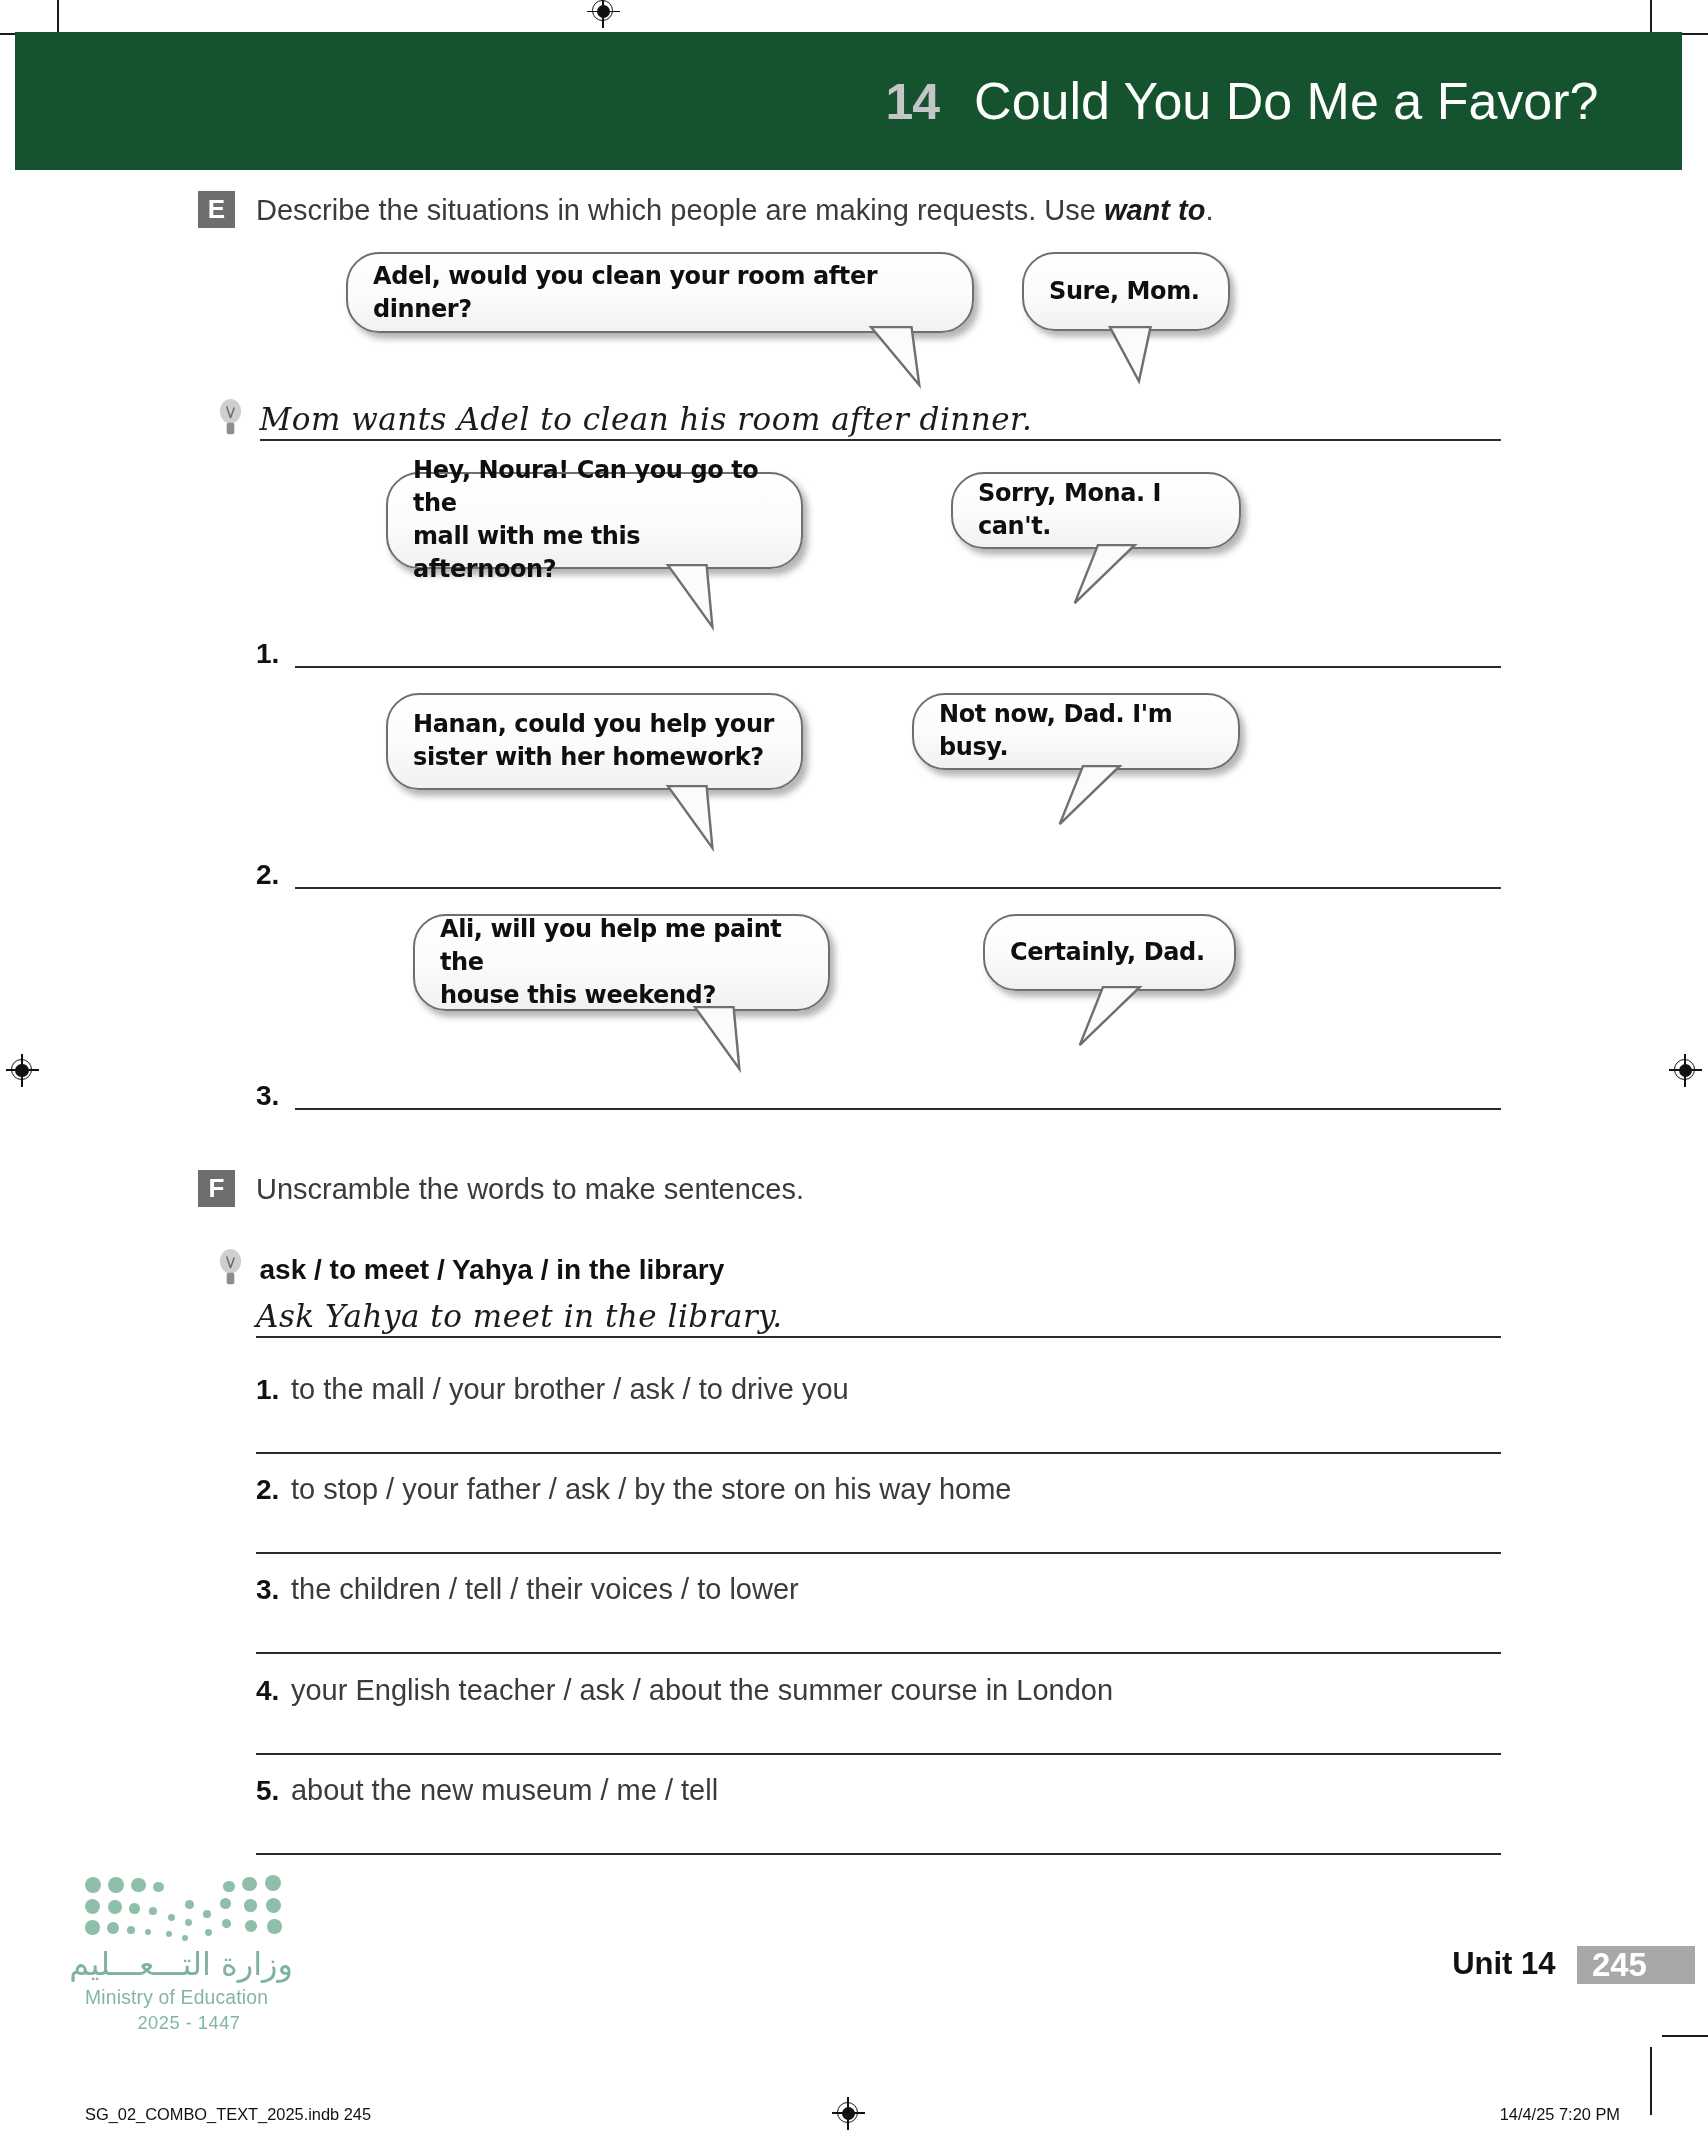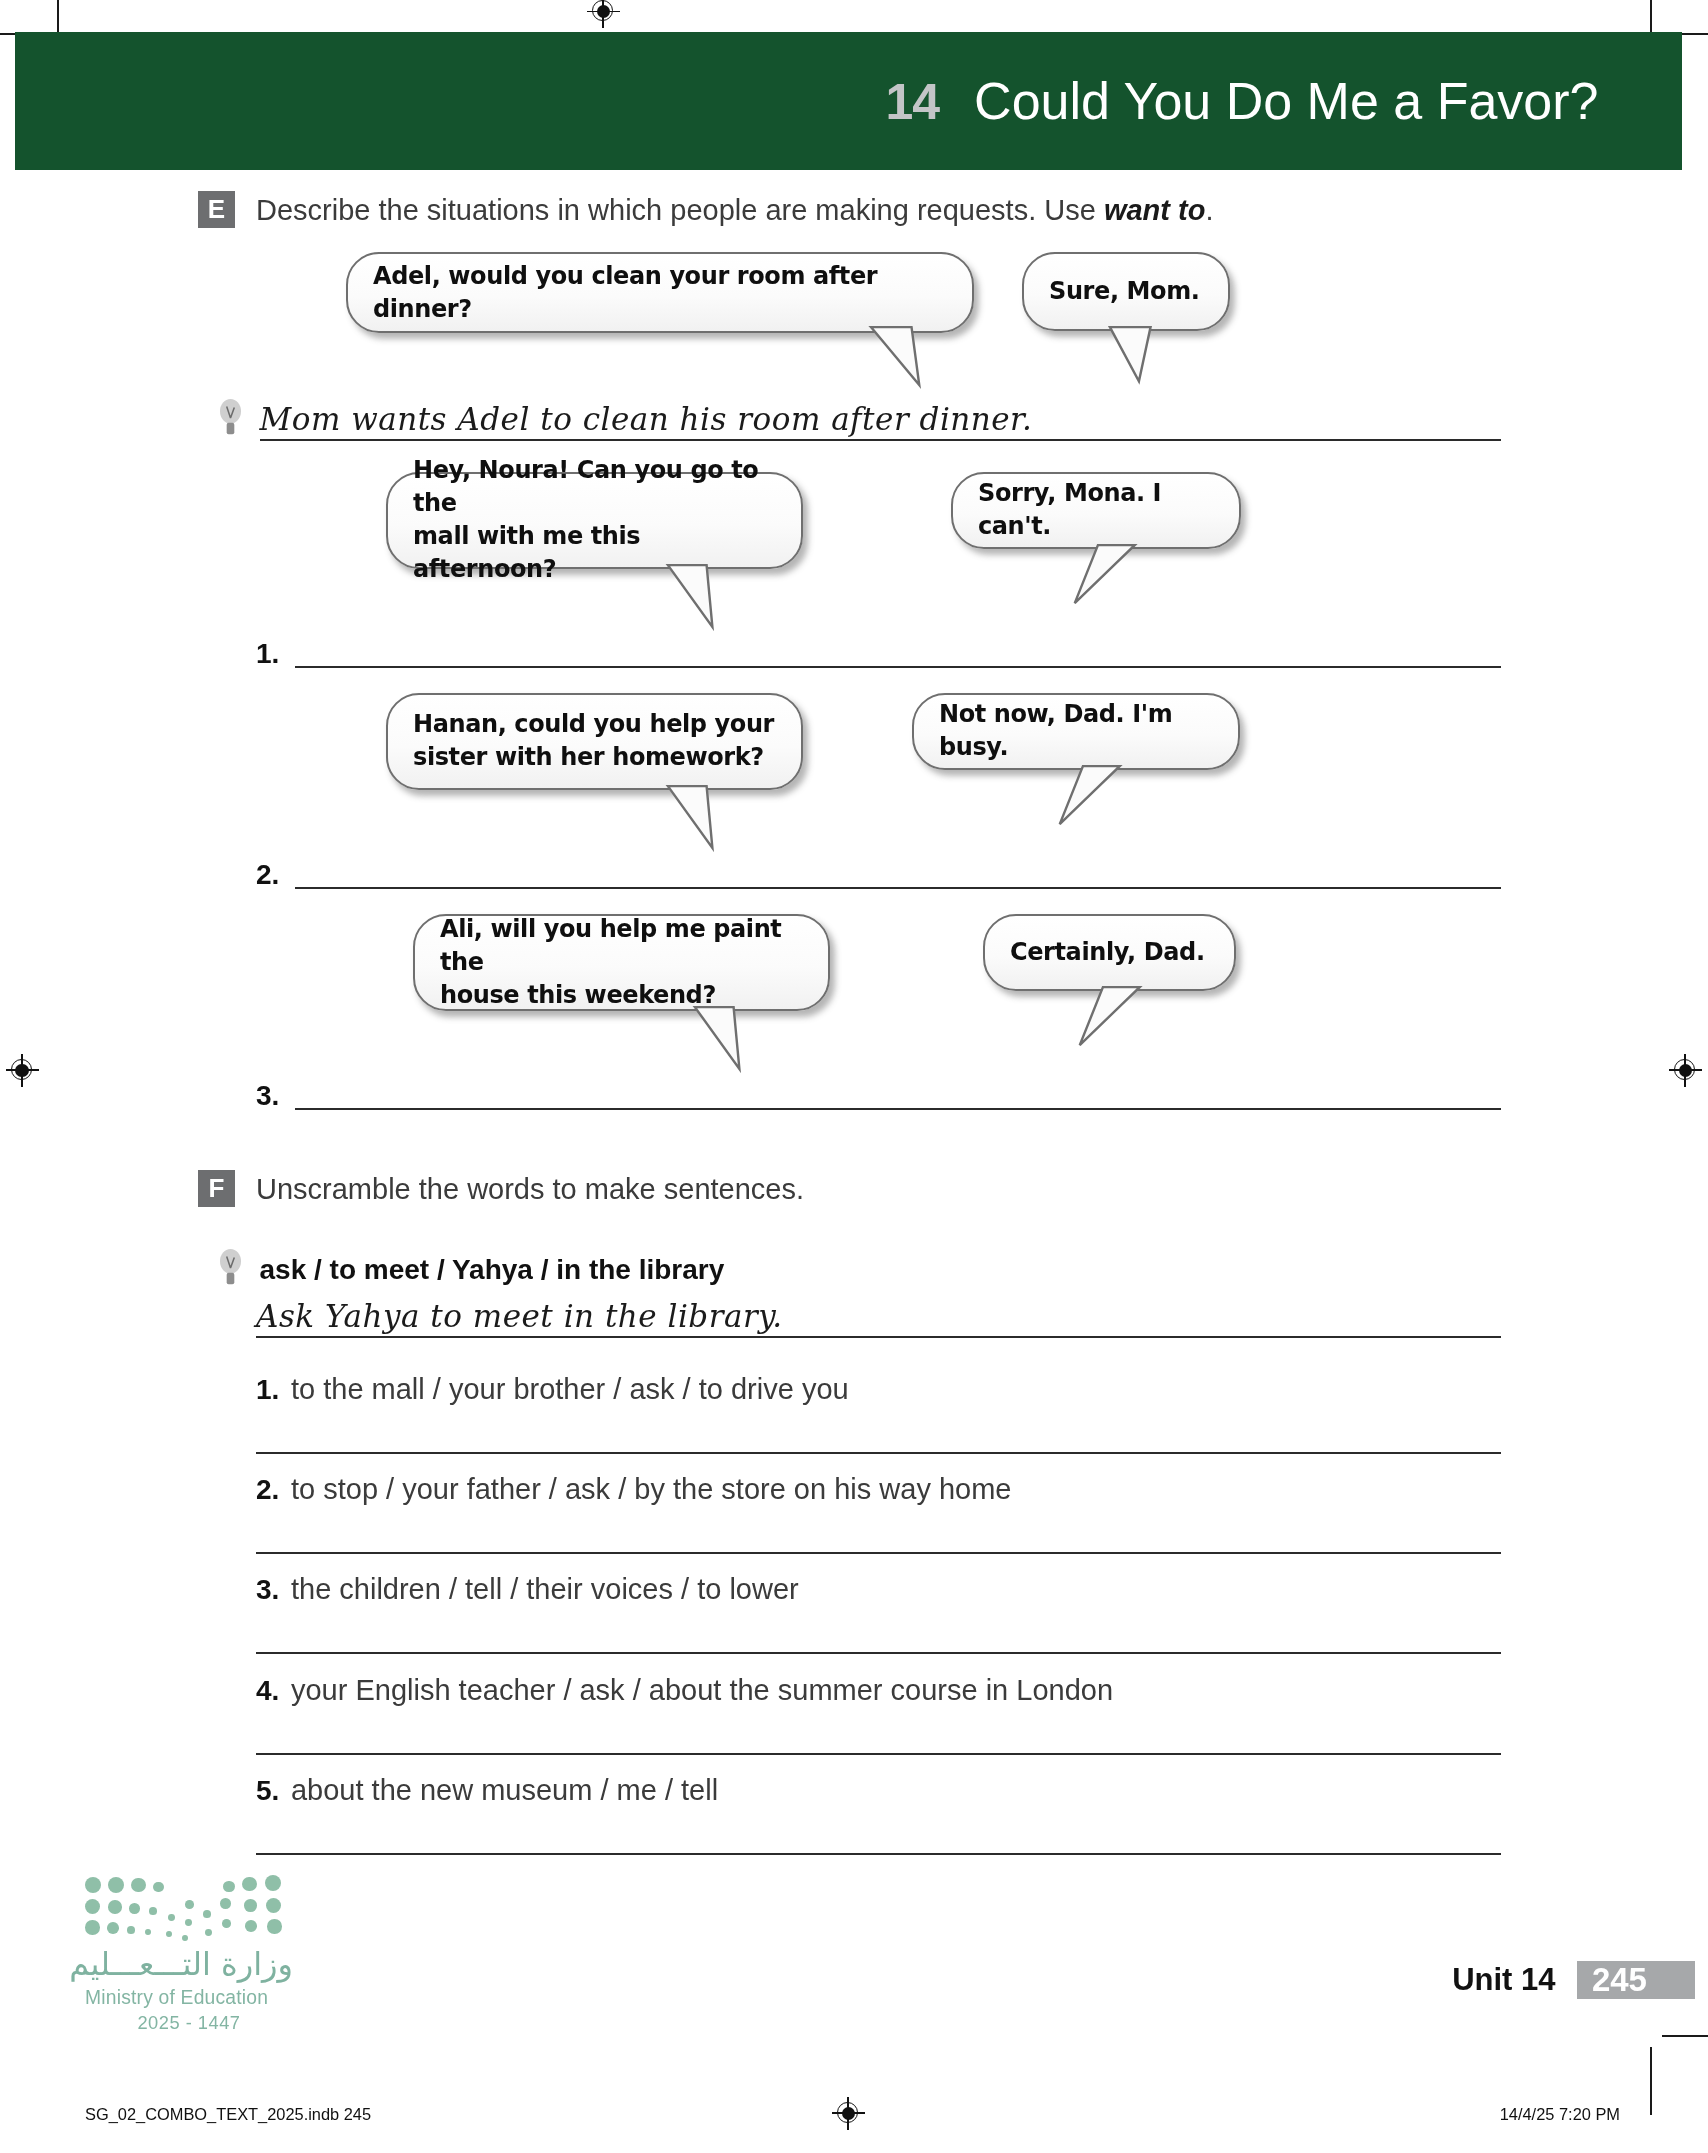--- a/index.html
+++ b/index.html
@@ -257,21 +257,21 @@
     color: #83b5a3;
     margin-top: 2.9px;
     letter-spacing: 0.5px;
     text-align: center;
   }
 
   .page-tag {
     position: absolute;
     right: 14.5px; top: 1946px;
     display: flex;
-    align-items: center;
+    align-items: flex-start;
     height: 68px;
   }
   .unit-label {
     font-family: "Liberation Sans", sans-serif;
     font-size: 31px;
     font-weight: 700;
     color: #111;
     display: flex;
     align-items: center;
     padding-right: 21px;

